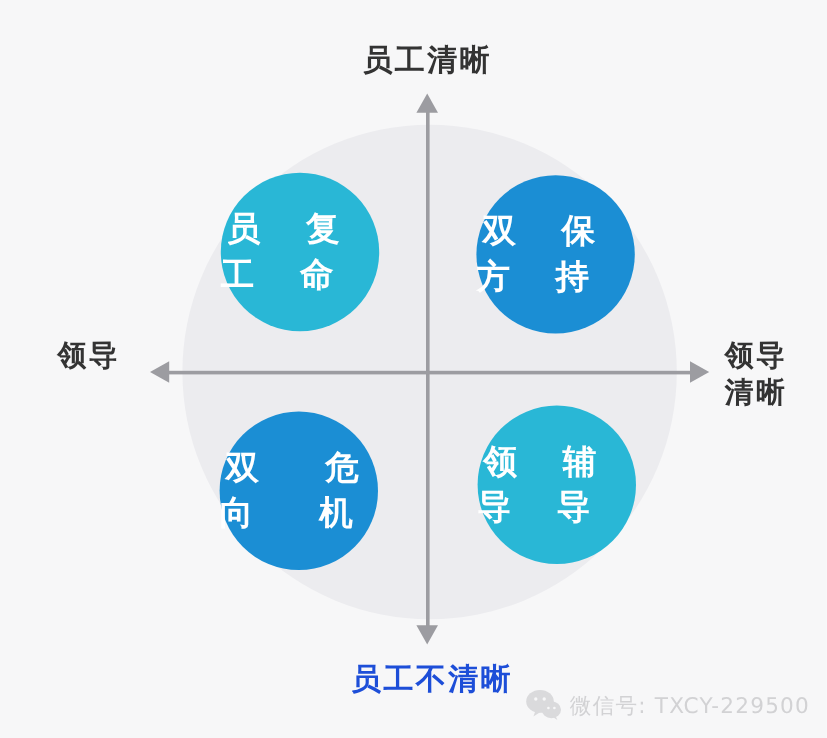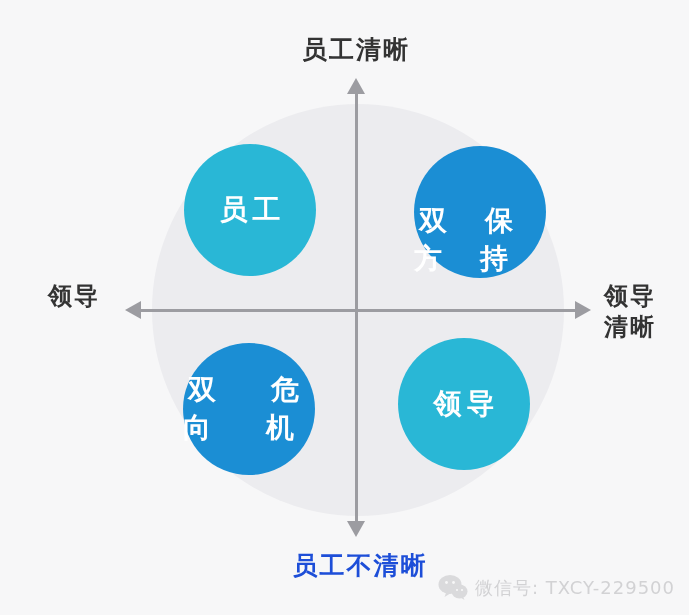--- a/index.html
+++ b/index.html
@@ -36,21 +36,21 @@
   .label-left   { left:74px;  top:281px; transform:translateX(-50%); font-size:24px; }
   .label-right  { left:630px; top:281px; transform:translateX(-50%); font-size:24px; }
   
   .q-circle {
     position:absolute; width:132px; height:132px; border-radius:50%;
     display:flex; flex-direction:row; align-items:center; justify-content:center;
     color:#ffffff; font-weight:bold; font-size:28px; letter-spacing:5px;
     line-height:38px; text-indent:5px;
   }
   .q-tl { left:184px; top:144px; }
-  .q-tr { left:414px; top:146px;align-items:flex-end; }
+  .q-tr { left:397px; top:146px; }
   .q-bl { left:183px; top:343px; }
   .q-br { left:398px; top:338px; }
   
   .watermark {
     position:absolute; right:14px; bottom:14px;
     display:flex; align-items:center; gap:7px;
     font-size:18px; letter-spacing:1px; white-space:nowrap;
   }
   .wm-icon { width:30px; height:27px; flex:0 0 auto; }
 </style>
@@ -73,31 +73,33 @@
   <div class="axis-label label-left" style="color: rgb(51, 51, 51);">
     <div>领导</div>
   </div>
   <div class="axis-label label-right" style="color: rgb(51, 51, 51);">
     <div>领导</div>
     <div>清晰</div>
   </div>
 
   <div class="q-circle q-tl" style="background: rgb(41, 183, 214);">
     <span>员工</span>
+    <span>复命</span>
   </div>
   <div class="q-circle q-tr" style="background: rgb(27, 142, 212);">
     <span>双方</span>
     <span>保持</span>
   </div>
   <div class="q-circle q-bl" style="background: rgb(27, 142, 212); gap: 34px;">
     <span>双向</span>
     <span>危机</span>
   </div>
   <div class="q-circle q-br" style="background: rgb(41, 183, 214);">
     <span>领导</span>
+    <span>辅导</span>
   </div>
 
   <div class="watermark" style="color: rgb(210, 210, 212);">
     <svg class="wm-icon" viewBox="0 0 30 27" xmlns="http://www.w3.org/2000/svg">
       <ellipse cx="12" cy="10.5" rx="11.5" ry="9.5" fill="#dadadc"></ellipse>
       <path d="M6.5 23 L8.5 17.5 L13 19 Z" fill="#dadadc"></path>
       <ellipse cx="21.5" cy="17.5" rx="8" ry="7" fill="#dadadc"></ellipse>
       <path d="M26.5 26 L24.5 21.5 L21 22.5 Z" fill="#dadadc"></path>
       <circle cx="8.5" cy="8.5" r="1.4" fill="#f7f7f8"></circle>
       <circle cx="15.5" cy="8.5" r="1.4" fill="#f7f7f8"></circle>

